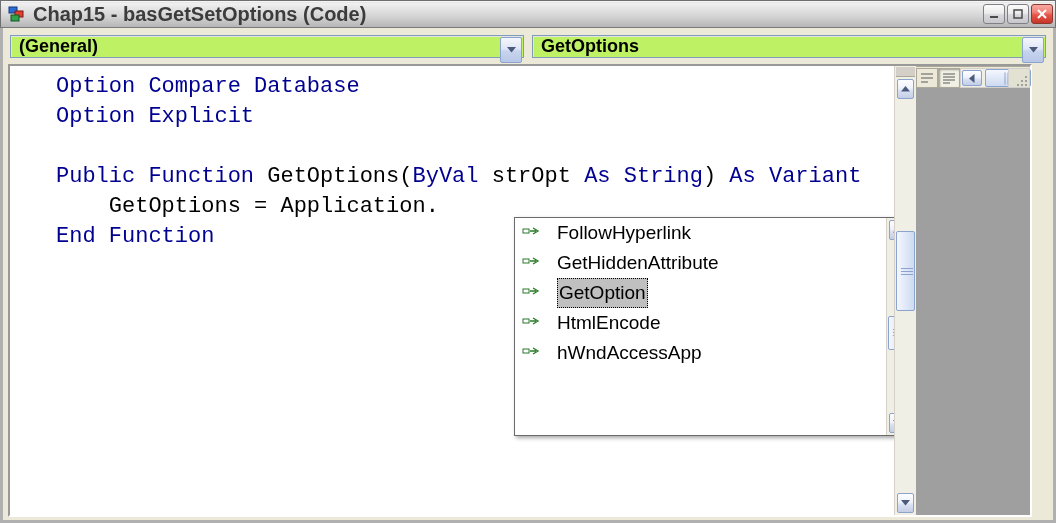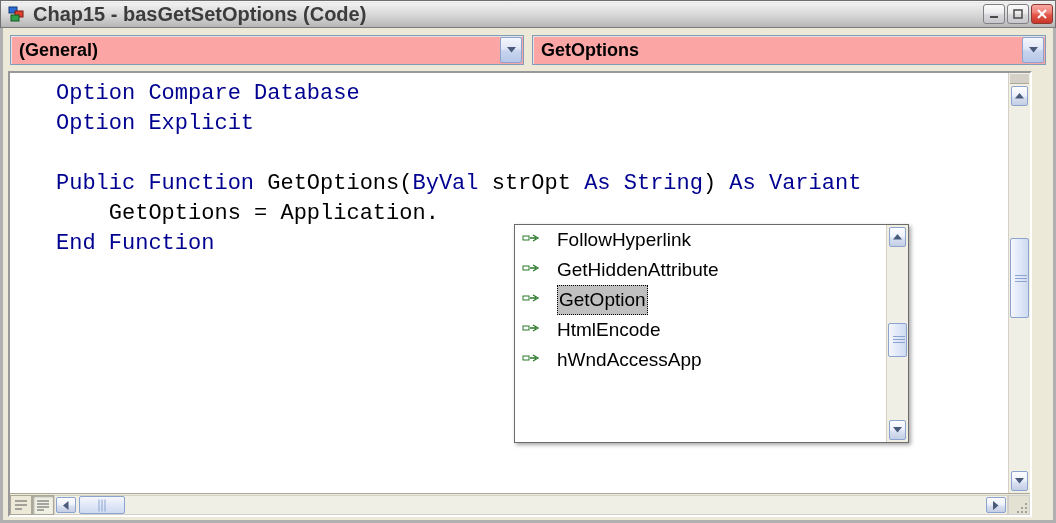--- a/index.html
+++ b/index.html
@@ -63,22 +63,22 @@
   }
 
   
   .dropdown-row {
     display: flex;
     gap: 8px;
     padding: 4px 4px 4px 4px;
   }
   .combo {
     flex: 1;
-    height: 30px;
-    background: #fca5a5;
+    height: 23px;
+    background: #bef264;
     border: 1px solid #7f9db9;
     display: flex;
     align-items: center;
     box-shadow: inset 1px 1px 0 #e3e3e3;
     position: relative;
     font-size: 18px;
     font-weight: bold;
     color: #000;
     padding-left: 8px;
   }
@@ -94,21 +94,20 @@
   
   .code-wrap {
     flex: 1;
     margin: 2px 18px 0 2px;
     border: 2px solid #999;
     border-right-color: #fff;
     border-bottom-color: #fff;
     background: #9f9f9f;
     position: relative;
     display: flex;
-    flex-direction: column;
   }
   .code-inner {
     flex: 1;
     display: flex;
     background: #fff;
     position: relative;
     overflow: hidden;
   }
   .margin-strip {
     width: 46px;

